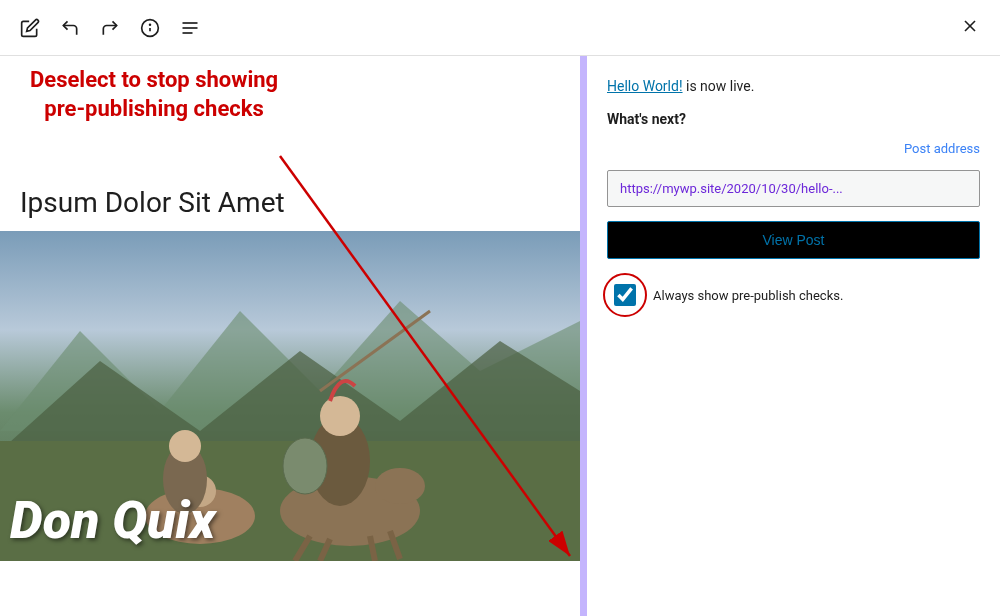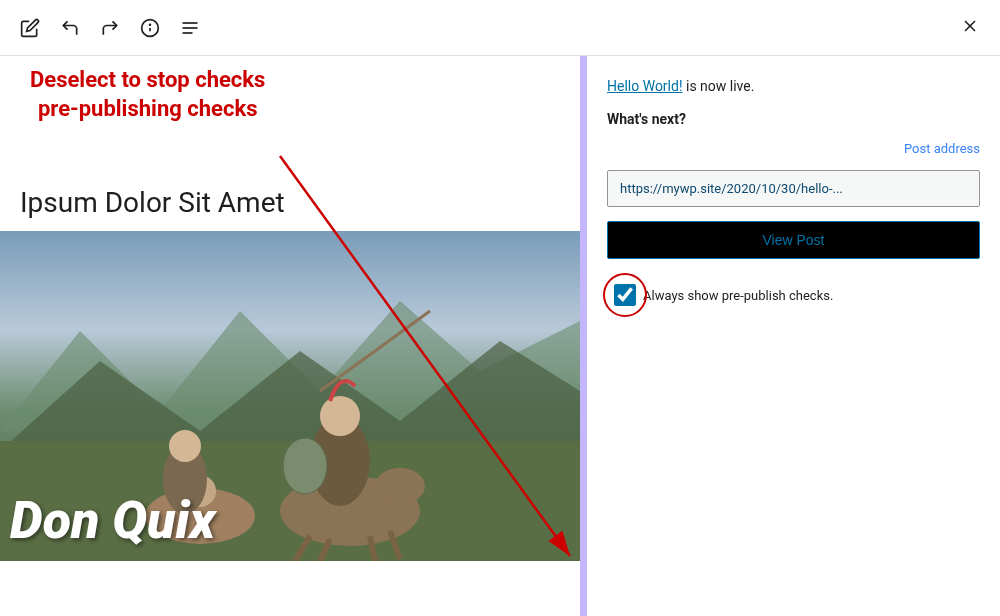--- a/index.html
+++ b/index.html
@@ -168,21 +168,21 @@
       text-align: right;
     }
 
     .url-field {
       width: 100%;
       padding: 10px 12px;
       border: 1px solid #949494;
       border-radius: 2px;
       background: #f6f7f7;
       font-size: 13px;
-      color: #0c4a6e;
+      color: #6d28d9;
       cursor: default;
       white-space: nowrap;
       overflow: hidden;
       text-overflow: ellipsis;
     }
 
     .action-button {
       width: 100%;
       padding: 10px 16px;
       border: 1px solid #0073aa;
@@ -190,20 +190,21 @@
       background: #000000;
       color: #0073aa;
       font-size: 14px;
       cursor: pointer;
       text-align: center;
     }
 
     .checkbox-row {
       display: flex;
       align-items: center;
+      gap: 10px;
       margin-top: 4px;
     }
 
     .checkbox-container {
       position: relative;
       width: 36px;
       height: 36px;
       flex-shrink: 0;
     }
 
@@ -276,21 +277,21 @@
       <line x1="6" y1="6" x2="18" y2="18"></line>
     </svg>
   </div>
 </div>
 
 <div class="main">
 
   <div class="left-panel">
 
     <div class="annotation">
-      <div class="annotation-text">Deselect to stop checks</div>
+      <div class="annotation-text">Deselect to stop showing</div>
       <div class="annotation-text">pre-publishing checks</div>
     </div>
 
     <svg class="arrow-svg" width="580" height="616">
       <defs>
         <marker id="arrowhead" markerWidth="10" markerHeight="7" refX="10" refY="3.5" orient="auto">
           <polygon points="0 0, 10 3.5, 0 7" fill="#cc0000"></polygon>
         </marker>
       </defs>
       <line x1="280" y1="90" x2="570" y2="490" stroke="#cc0000" stroke-width="2.5" marker-end="url(#arrowhead)"></line>

